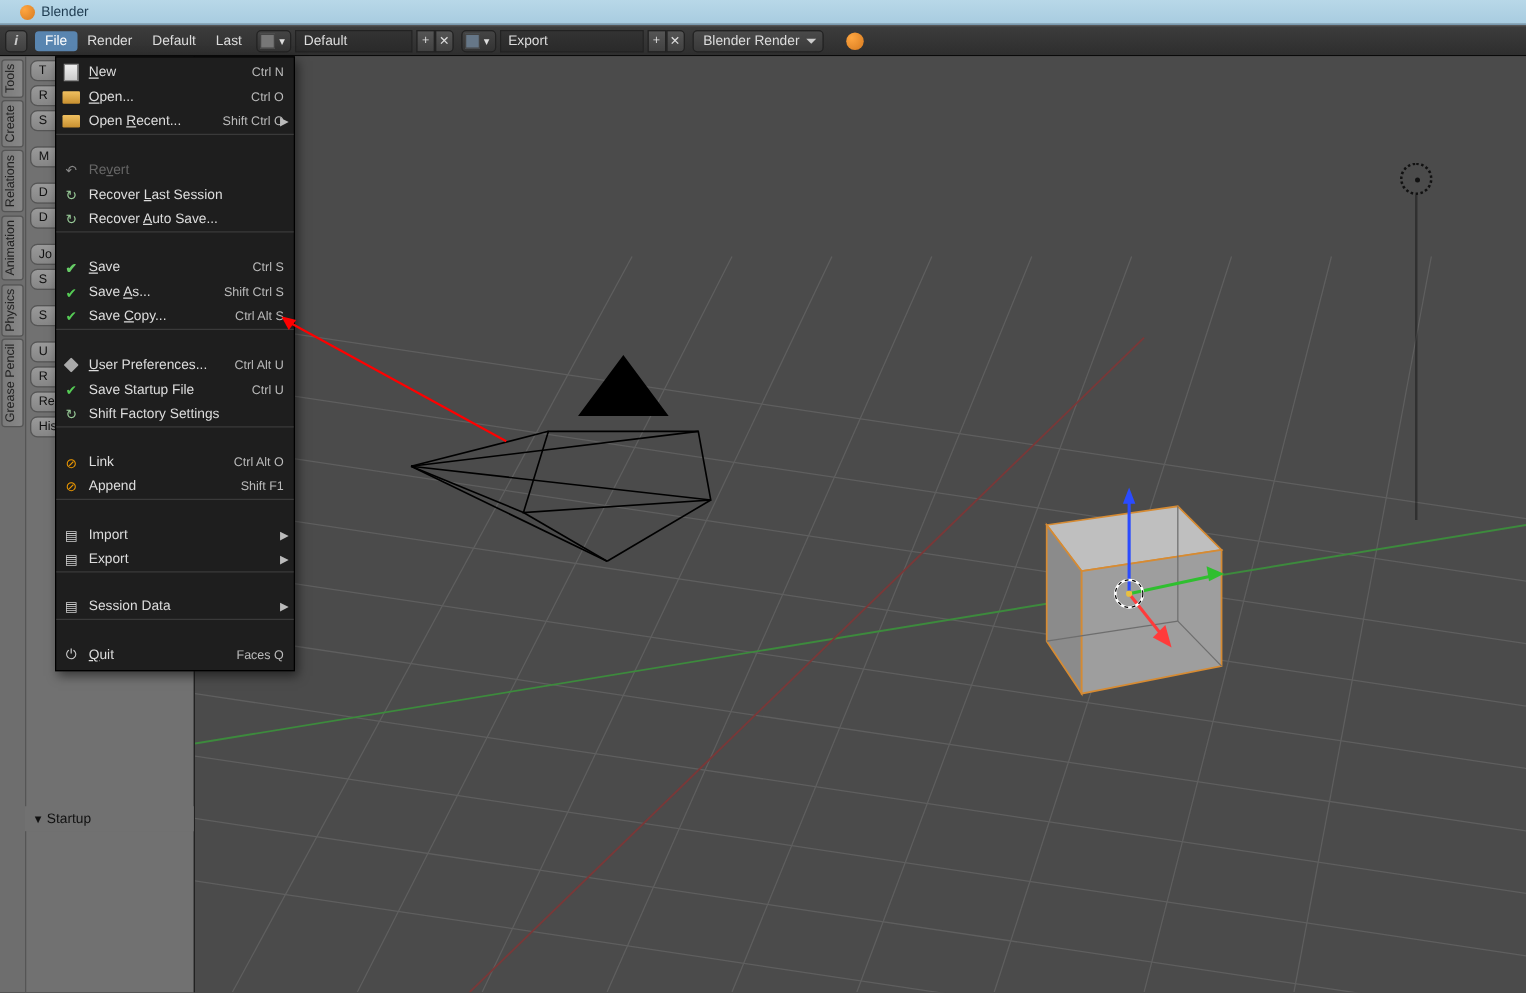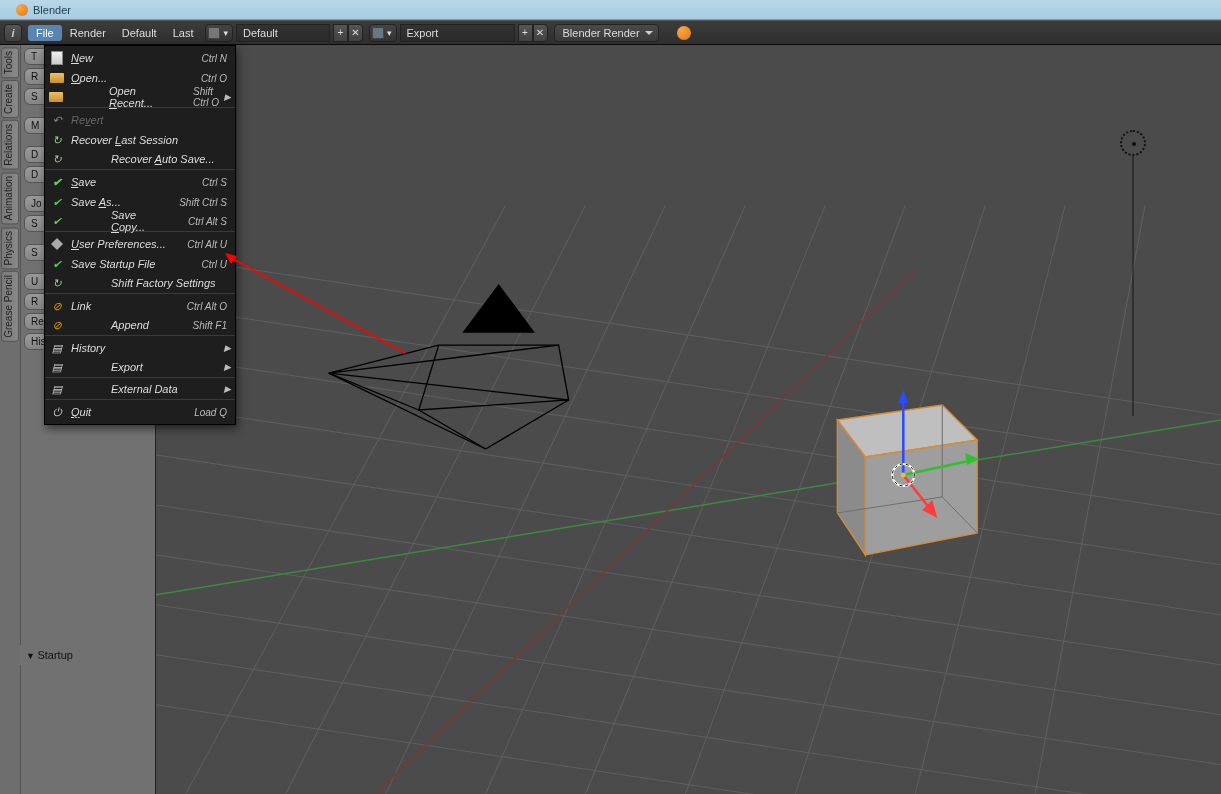--- a/index.html
+++ b/index.html
@@ -32,22 +32,22 @@
   .tool-panel { display:flex; flex-direction:column; gap:3px; padding:3px;}
   .tool-btn { background:linear-gradient(#9a9a9a,#868686); border:1px solid #555; border-radius:6px; height:17px; font-size:10px; color:#111; display:flex;align-items:center;padding:0 6px;}
 
   .viewport { flex:1; position:relative; background:#4b4b4b; border-left:1px solid #222;}
 
   .operator-panel { position:absolute; left:20px; width:135px; top:645px; height:auto; background:#717171; padding:4px 6px; font-size:11px; color:#111;}
   .operator-panel .tri::before { content:'▼ '; font-size:9px;}
 
   
   .file-menu { position:absolute; top:45px; left:44px; width:192px; background:#1e1e1e; border:1px solid #000; box-shadow:2px 4px 8px rgba(0,0,0,.5); z-index:50; padding:2px 0;}
-  .menu-row { display:flex; align-items:center; height:20px; padding:0 8px 0 4px; font-size:11px; color:#ddd; position:relative;font-style:italic;}
-  .menu-row.sep-after { border-bottom:1px solid #3a3a3a; margin-bottom:2px; padding-bottom:1px;gap:40px;}
+  .menu-row { display:flex; align-items:center; height:20px; padding:0 8px 0 4px; font-size:11px; color:#ddd; position:relative;}
+  .menu-row.sep-after { border-bottom:1px solid #3a3a3a; margin-bottom:18px; padding-bottom:1px;}
   .menu-row .icn { width:16px; height:16px; margin-right:6px; display:flex;align-items:center;justify-content:center; font-size:11px;}
   .menu-row .lbl { flex:1; }
   .menu-row .lbl .u { text-decoration:underline;}
   .menu-row .sc { color:#bbb; font-size:10px;}
   .menu-row .sub-arrow { position:absolute; right:4px; color:#bbb; font-size:9px;}
   .menu-row.disabled { color:#666; }
 
   
   .red-arrow { position:absolute; z-index:60; pointer-events:none;}
 
@@ -320,42 +320,42 @@
       <span class="icn">
         <span class="i-link">⊘</span>
       </span>
       <span class="lbl">Append</span>
       <span class="sc">Shift F1</span>
     </div>
     <div class="menu-row">
       <span class="icn">
         <span class="i-ext">▤</span>
       </span>
-      <span class="lbl">History</span>
+      <span class="lbl">Import</span>
       <span class="sub-arrow">▶</span>
     </div>
     <div class="menu-row sep-after">
       <span class="icn">
         <span class="i-ext">▤</span>
       </span>
       <span class="lbl">Export</span>
       <span class="sub-arrow">▶</span>
     </div>
     <div class="menu-row sep-after">
       <span class="icn">
         <span class="i-ext">▤</span>
       </span>
-      <span class="lbl">External Data</span>
+      <span class="lbl">Session Data</span>
       <span class="sub-arrow">▶</span>
     </div>
     <div class="menu-row">
       <span class="icn">
         <span class="i-pow">⏻</span>
       </span>
       <span class="lbl"><span class="u">Q</span>uit</span>
-      <span class="sc">Load Q</span>
+      <span class="sc">Faces Q</span>
     </div>
   </div>
 
 <svg class="red-arrow" style="top:253px;left:225px" width="185" height="105">
   <line x1="3" y1="3" x2="180" y2="100" stroke="#ff0000" stroke-width="1.6"></line>
   <polygon points="0,0 12,3 6,11" fill="#ff0000"></polygon>
 </svg>
 
 </body></html>

